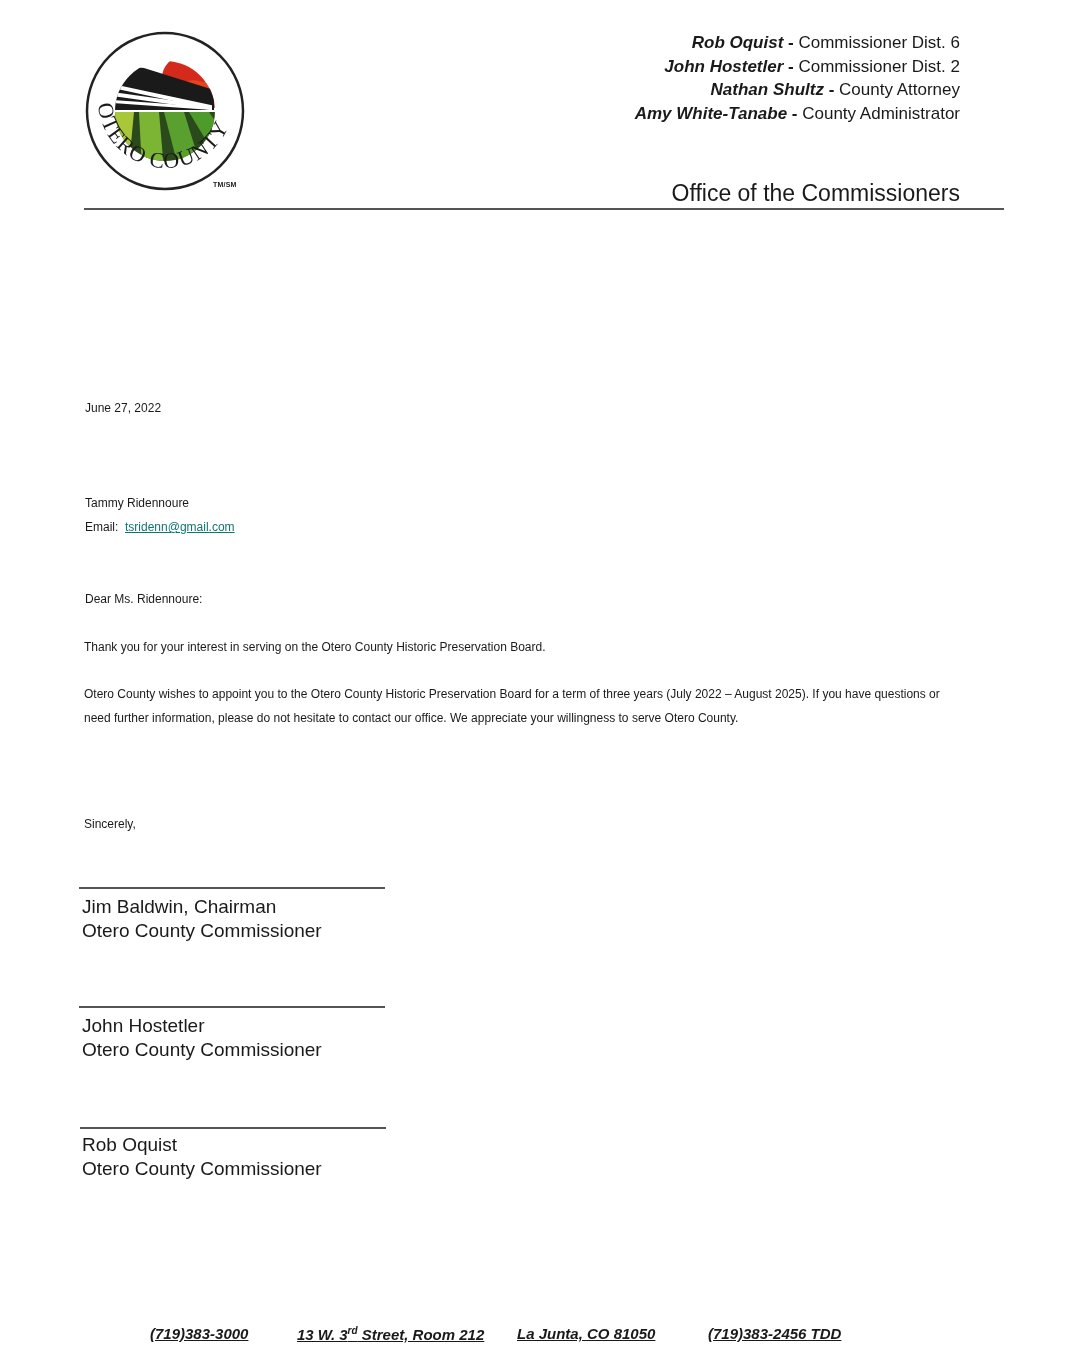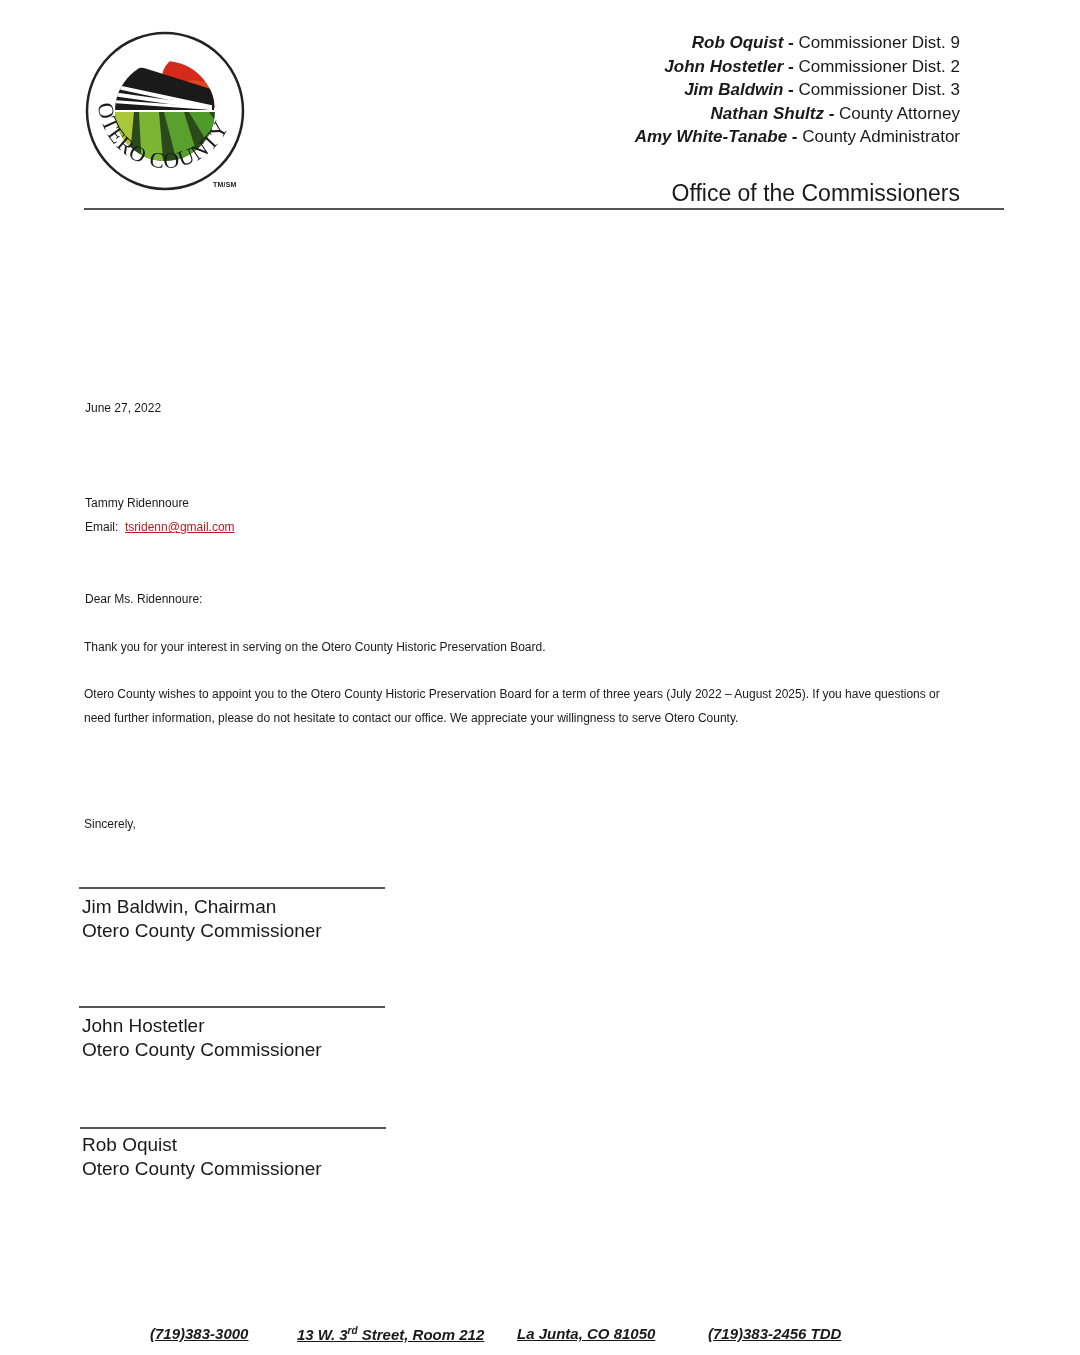--- a/index.html
+++ b/index.html
@@ -10,21 +10,21 @@
   .abs { position:absolute; }
   #logo { left:84px; top:30px; width:162px; height:162px; }
   .tmsm { left:213px; top:181px; font-size:7px; font-weight:bold; letter-spacing:0.2px; }
   .staff { right:120px; top:31px; text-align:right; font-size:17px; line-height:23.6px; }
   .staff .nm { font-weight:bold; font-style:italic; }
   .office { right:120px; top:180px; font-size:23px; font-weight:normal; }
   .rule { left:84px; top:208px; width:920px; height:2px; background:#555; }
   .body-text { font-size:12px; line-height:24px; }
   .date { left:85px; top:396px; }
   .recip { left:85px; top:491px; }
-  .recip a { color:#b91c1c; text-decoration:underline; }
+  .recip a { color:#0f766e; text-decoration:underline; }
   .greet { left:85px; top:587px; }
   .p1 { left:84px; top:635px; width:900px; }
   .p2 { left:84px; top:682px; width:880px; }
   .closing { left:84px; top:803px;margin-top:9px; }
   .sigline { height:1.5px; background:#555; width:306px; }
   .sig { font-size:19px; line-height:24px; }
   .footer { top:1325px; font-size:15px; font-weight:bold; font-style:italic;text-decoration:underline; }
 </style>
 </head>
 <body>
@@ -56,23 +56,22 @@
       <polygon points="105,82 125,82 150,120 135,132" fill="#4e9a2a"></polygon>
     </g>
   </g>
   <text font-family="Liberation Serif, serif" font-size="22" fill="#1a1a1a" letter-spacing="1">
     <textPath href="#textArc" startOffset="2%">OTERO COUNTY</textPath>
   </text>
 </svg>
 <div class="abs tmsm">TM/SM</div>
 
 <div class="abs staff">
-  <div><span class="nm">Rob Oquist</span><b> - </b><span>Commissioner Dist. 9</span></div>
+  <div><span class="nm">Rob Oquist</span><b> - </b><span>Commissioner Dist. 6</span></div>
   <div><span class="nm">John Hostetler</span><b> - </b><span>Commissioner Dist. 2</span></div>
-  <div><span class="nm">Jim Baldwin</span><b> - </b><span>Commissioner Dist. 3</span></div>
   <div><span class="nm">Nathan Shultz</span><b> - </b><span>County Attorney</span></div>
   <div><span class="nm">Amy White-Tanabe</span><b> - </b><span>County Administrator</span></div>
 </div>
 
 <div class="abs office">Office of the Commissioners</div>
 <div class="abs rule"></div>
 
 <div class="abs body-text date">June 27, 2022</div>
 
 <div class="abs body-text recip">

